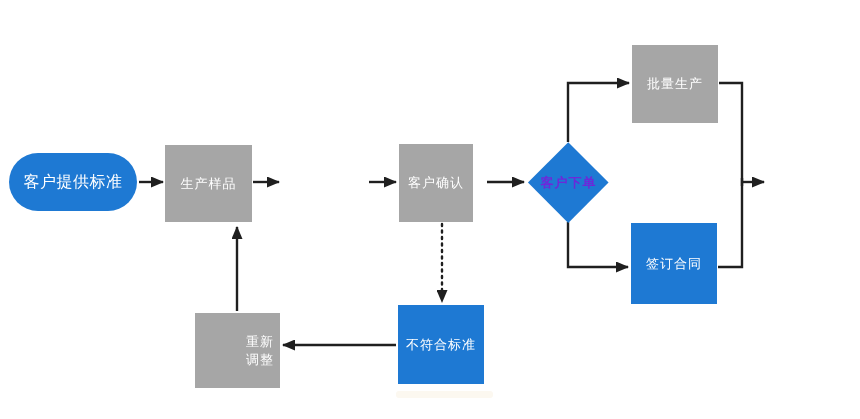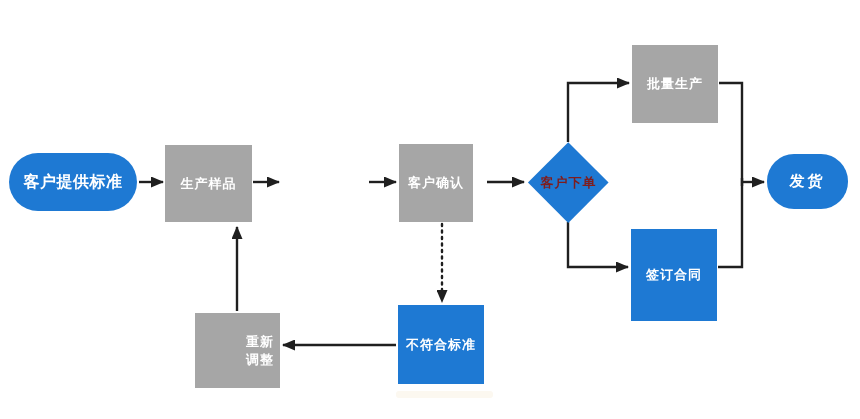--- a/index.html
+++ b/index.html
@@ -7,45 +7,45 @@
     position:relative;
     width:860px;height:419px;
     background:#ffffff;
     overflow:hidden;
     font-family:"Liberation Sans","DejaVu Sans",sans-serif;
   }
   .edges{position:absolute;left:0;top:0;width:860px;height:419px;z-index:1;}
   .node{
     position:absolute;z-index:2;
     display:flex;align-items:center;justify-content:center;
-    color:#ffffff;font-weight:bold;font-size:13px;letter-spacing:1px;
+    color:#ffffff;font-weight:normal;font-size:13px;letter-spacing:1px;
     text-align:center;box-sizing:border-box;
   }
   .blue{background:#1e79d3;}
   .gray{background:#a6a6a6;}
   .stadium{border-radius:29px;}
   .node-start{left:9px;top:153px;width:128px;height:58px;font-size:16px;letter-spacing:0.5px;}
   .node-produce-sample{left:165px;top:145px;width:87px;height:77px;}
   .node-customer-trial{left:282px;top:144px;width:86px;height:78px;}
   .node-customer-confirm{left:399px;top:144px;width:74px;height:78px;}
   .node-mass-production{left:632px;top:45px;width:86px;height:78px;}
-  .node-sign-contract{left:631px;top:229px;width:86px;height:92px;}
+  .node-sign-contract{left:631px;top:223px;width:86px;height:81px;}
   .node-ship{left:767px;top:154px;width:81px;height:55px;border-radius:27px;font-size:15px;letter-spacing:3px;}
   .node-readjust{left:195px;top:313px;width:85px;height:75px;padding-left:45px;}
   .node-not-meet{left:398px;top:305px;width:86px;height:79px;}
   .diamond-shape{
     position:absolute;z-index:2;
     left:540px;top:154px;width:56.5px;height:56.5px;
     background:#1e79d3;transform:rotate(45deg);
   }
   .diamond-label{
     position:absolute;z-index:3;
     left:528px;top:142px;width:81px;height:81px;
     display:flex;align-items:center;justify-content:center;
-    color:#7f1d1d;font-weight:bold;font-size:13px;letter-spacing:1px;
+    color:#6d28d9;font-weight:bold;font-size:13px;letter-spacing:1px;
     pointer-events:none;
   }
   .watermark{
     position:absolute;z-index:0;
     left:396px;top:391px;width:97px;height:7px;
     background:#fcf8f0;border-radius:3px;
   }
 </style>
 </head>
 <body>
@@ -83,19 +83,18 @@
 
   <div class="node gray node-customer-confirm">客户确认</div>
 
   <div class="diamond-shape"></div>
   <div class="diamond-label">客户下单</div>
 
   <div class="node gray node-mass-production">批量生产</div>
 
   <div class="node blue node-sign-contract">签订合同</div>
 
-  <div class="node blue node-ship">发货</div>
 
   <div class="node gray node-readjust">重新调整</div>
 
   <div class="node blue node-not-meet">不符合标准</div>
 
 </div>
 
 </body></html>

